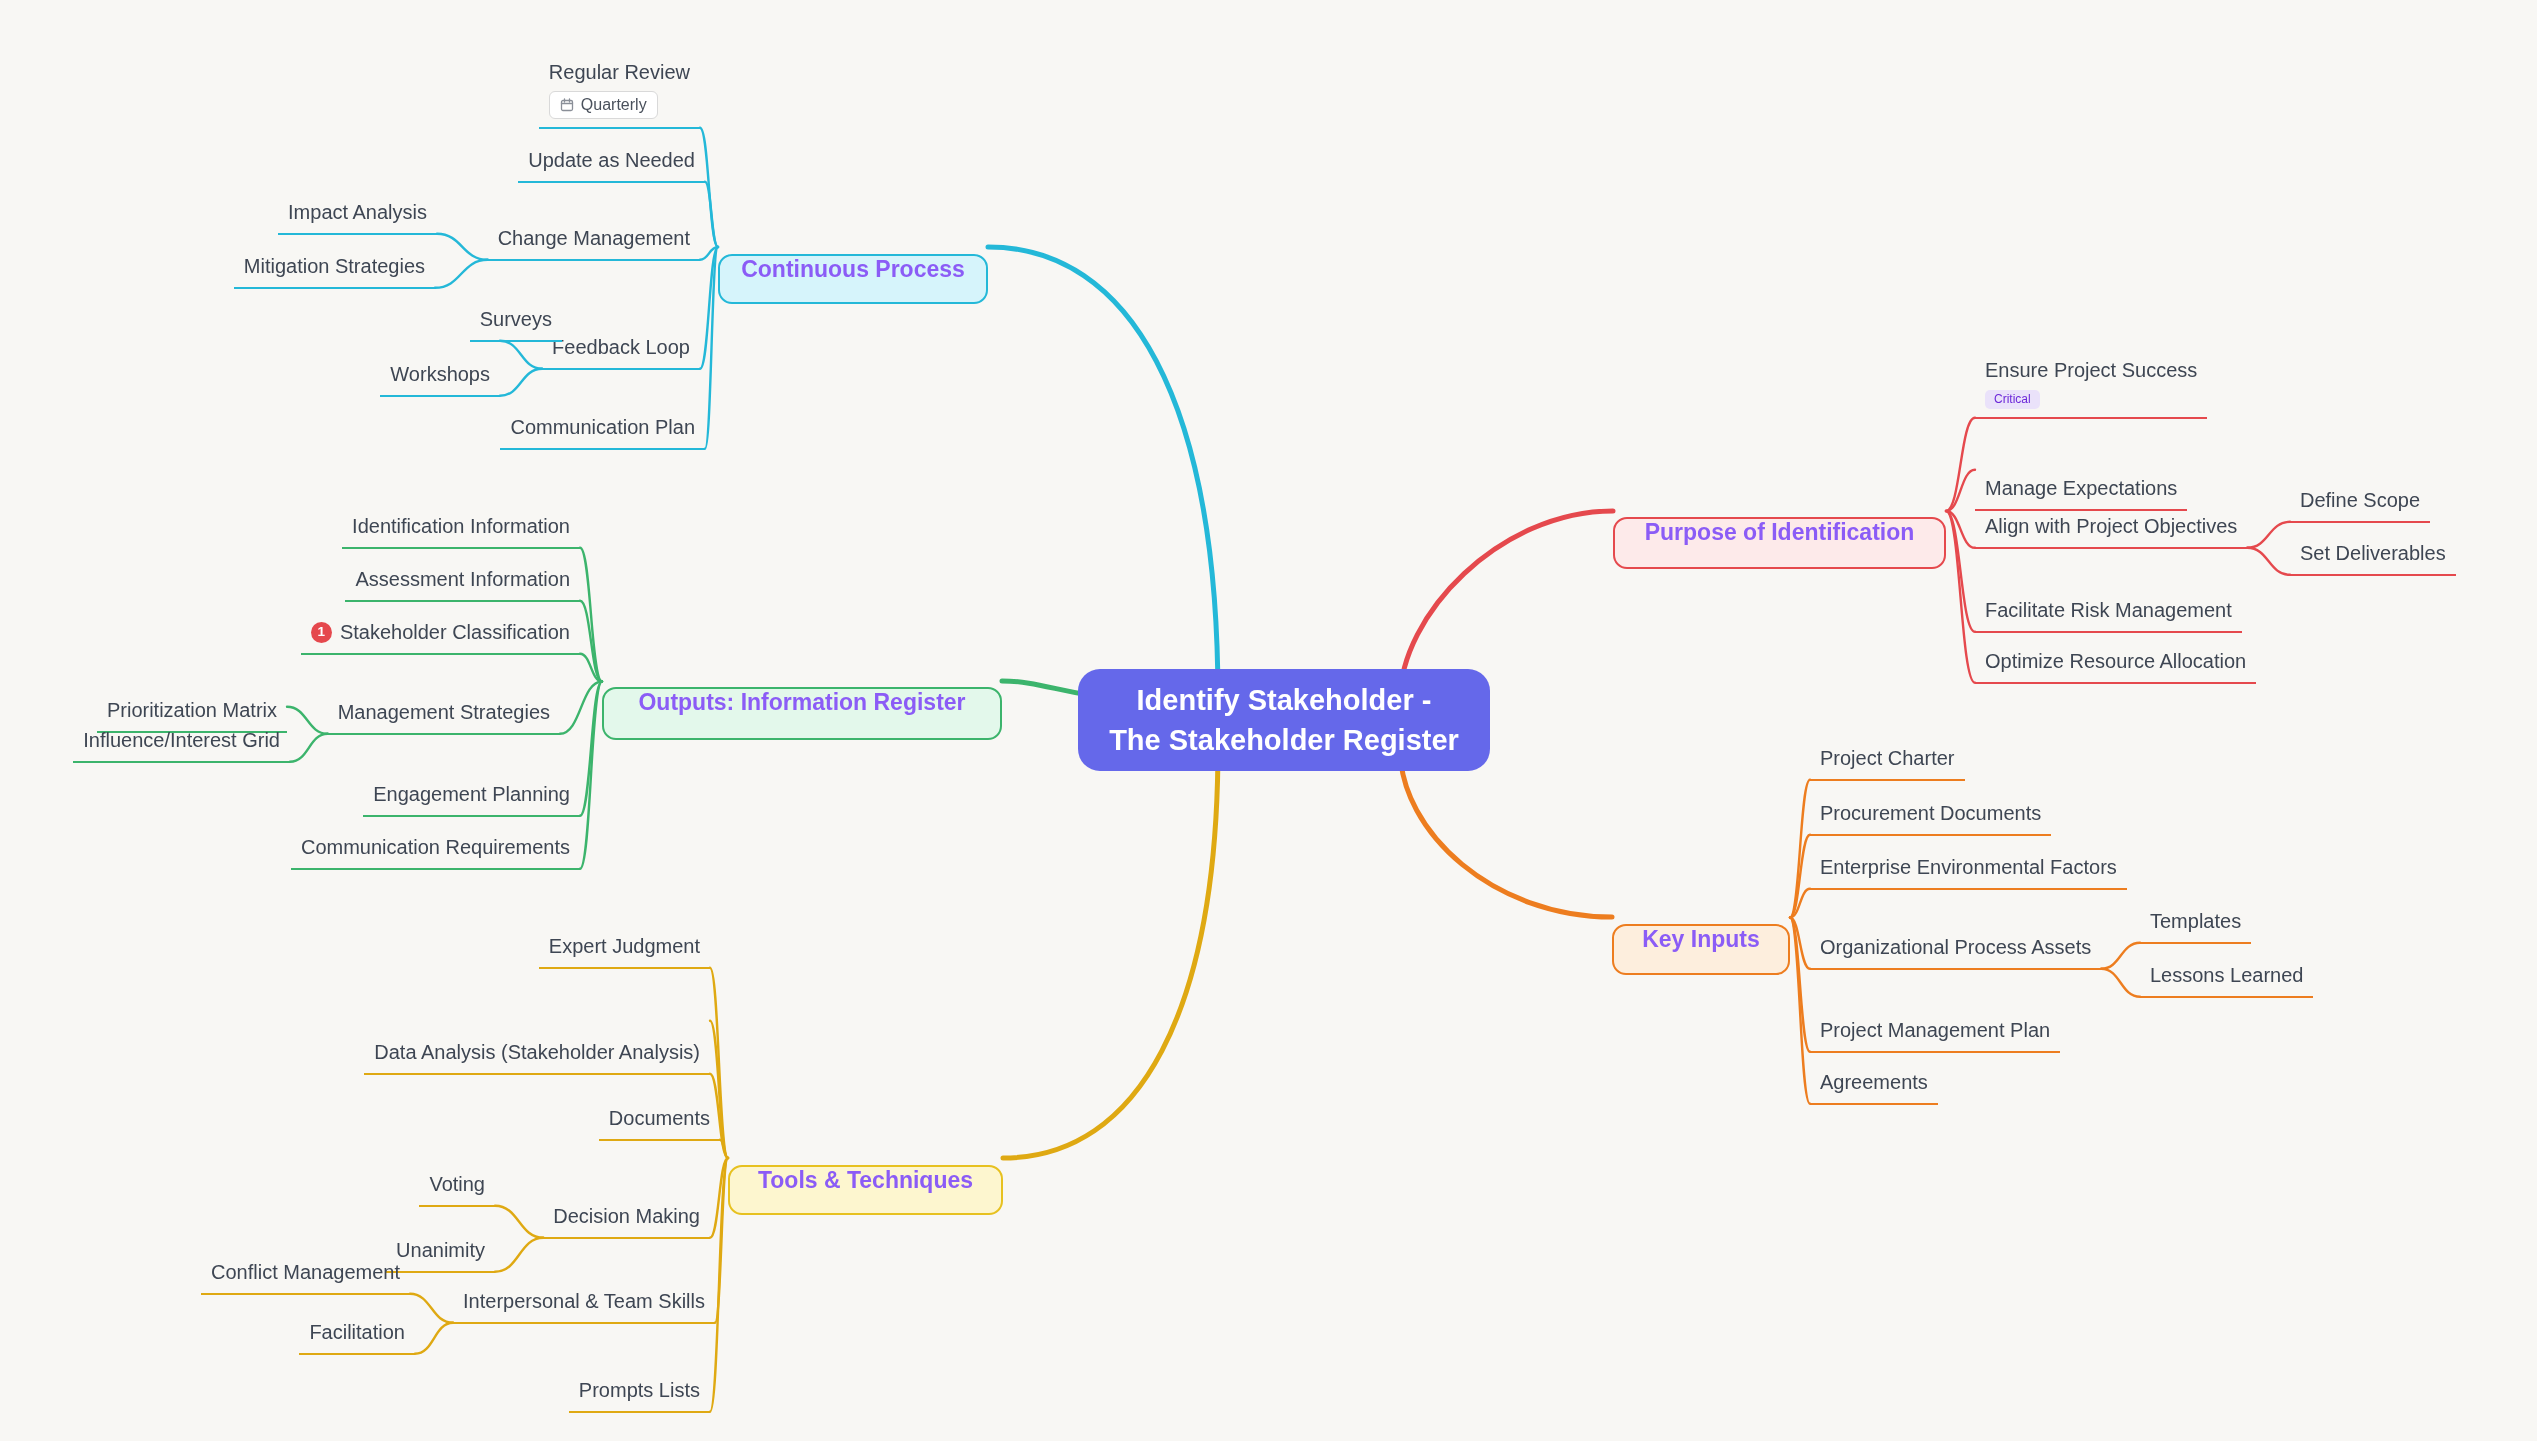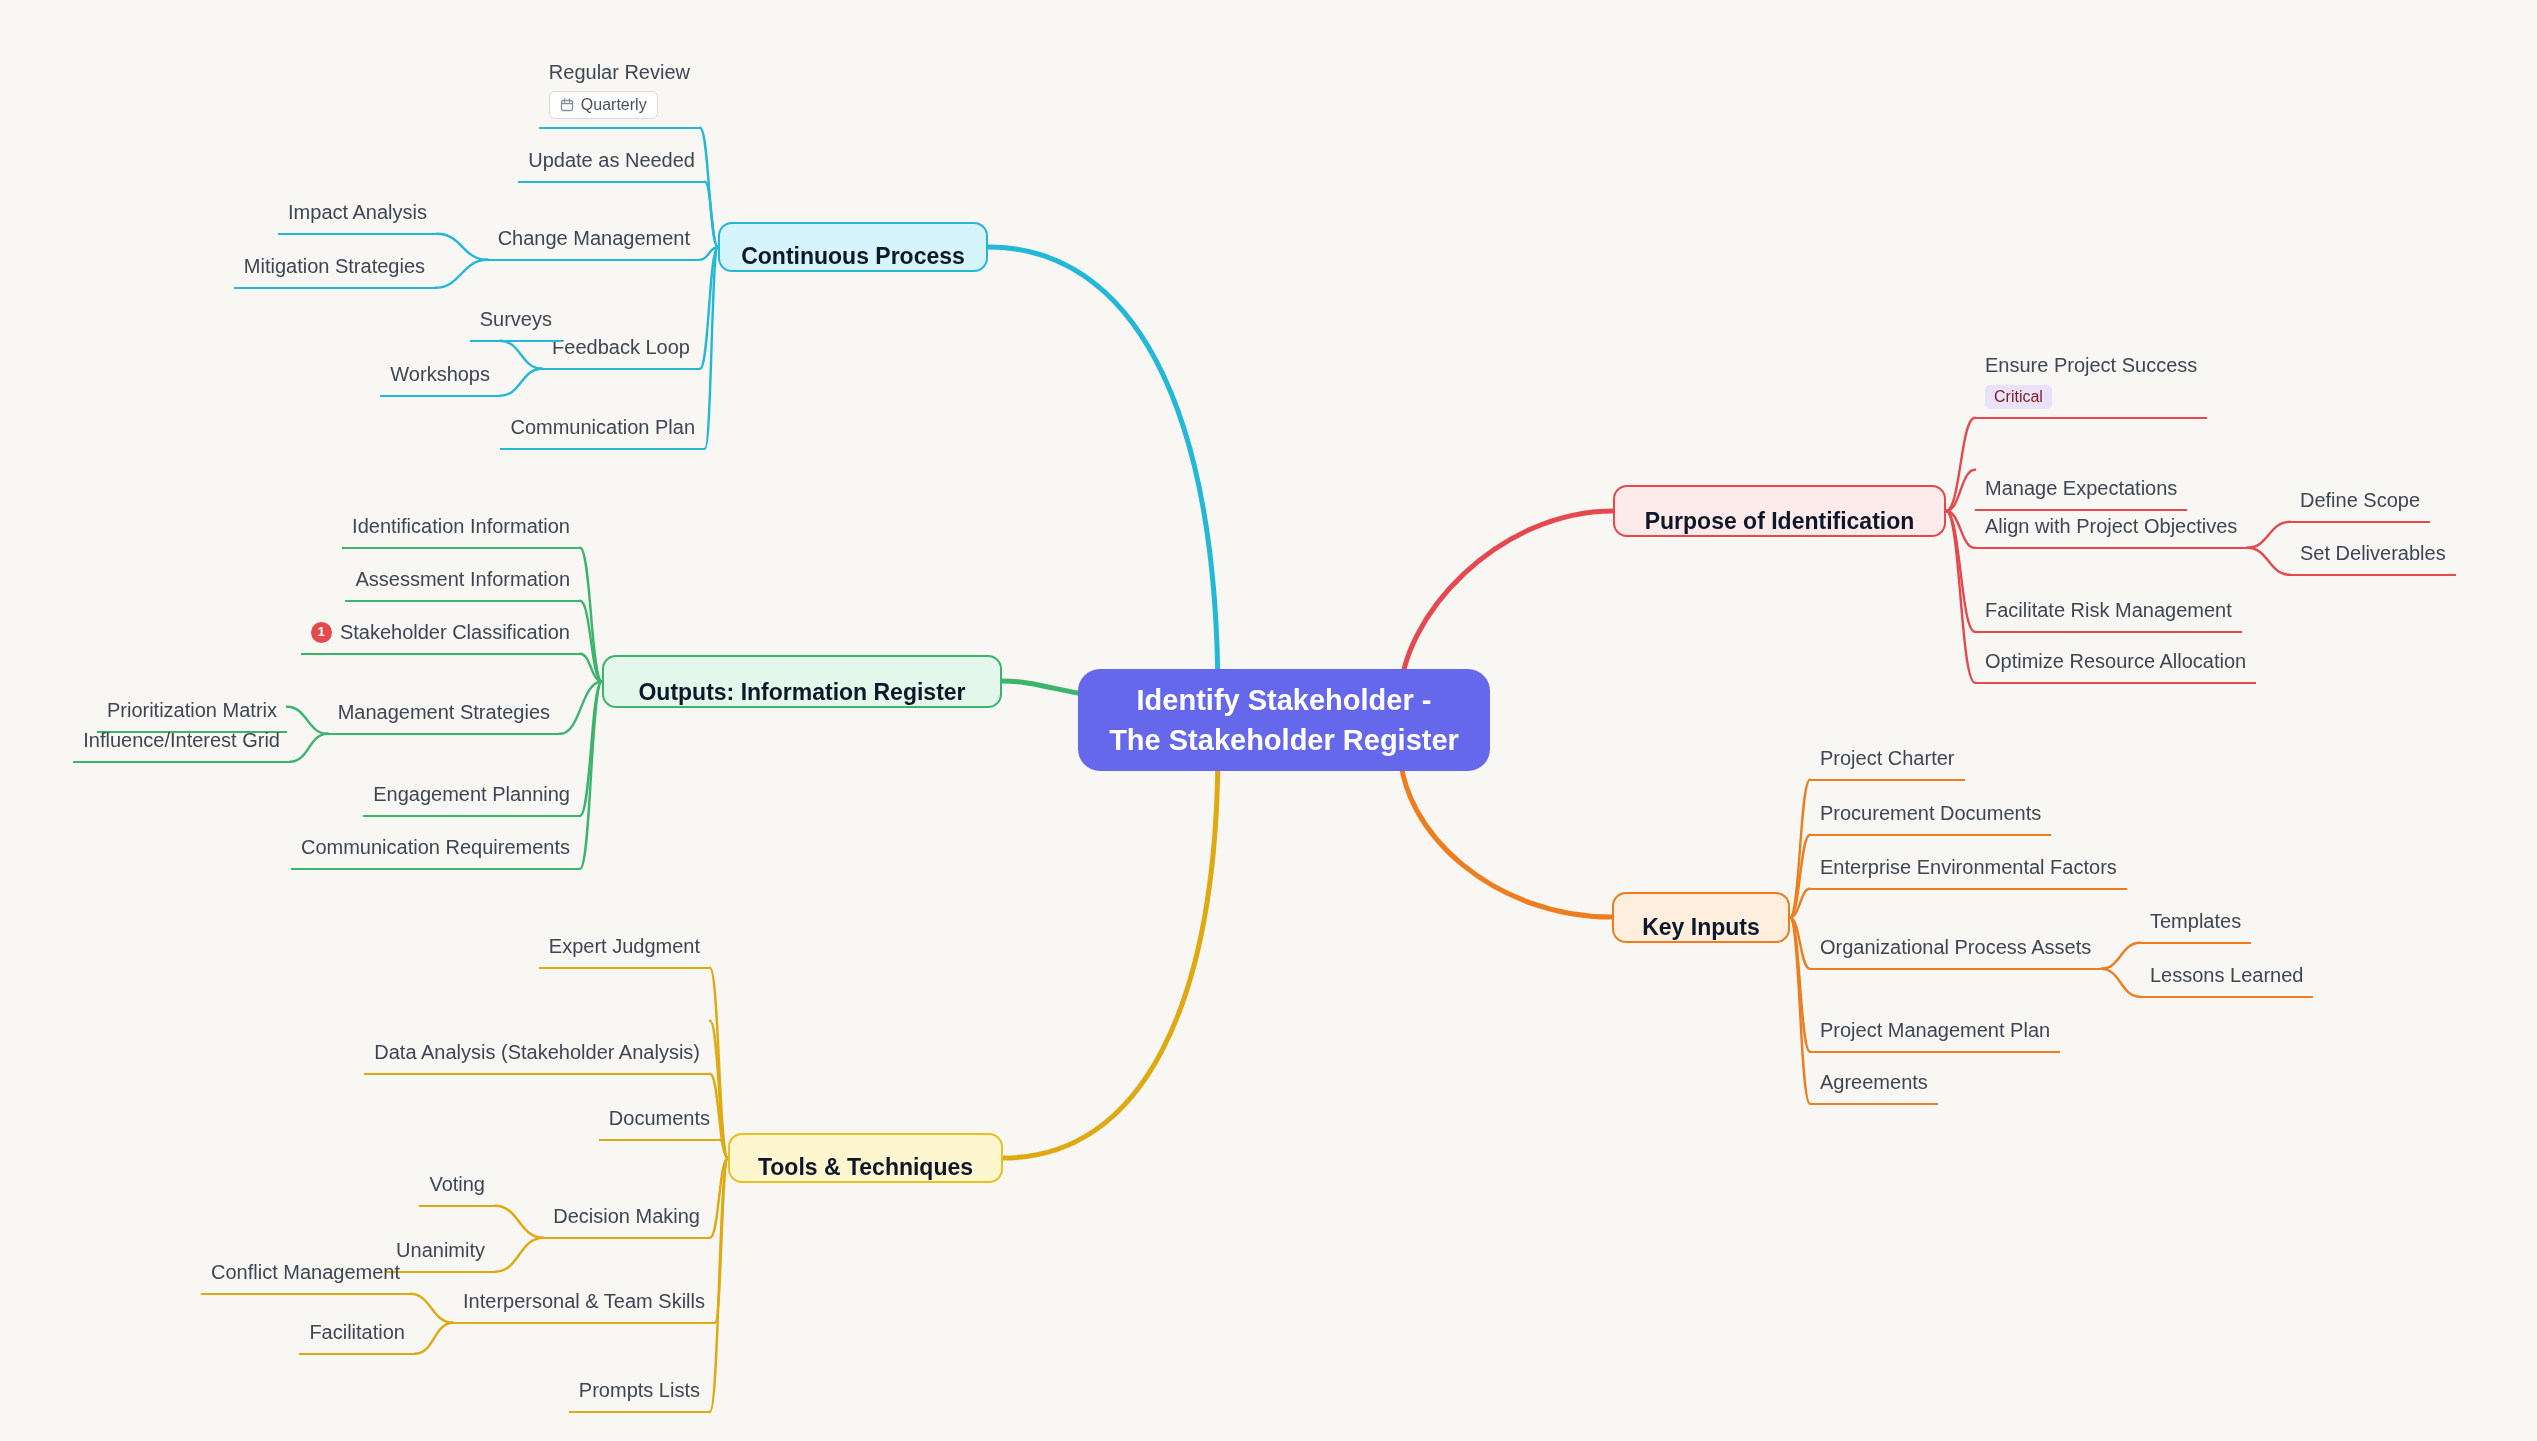--- a/index.html
+++ b/index.html
@@ -21,27 +21,27 @@
     background:#e5484d; color:#fff; font-size:13.5px; font-weight:bold;
     align-items:center; justify-content:center; margin-right:8px; flex:none;
   }
   .pill {
     display:inline-flex; align-items:center; gap:7px; margin-top:6px;
     background:#ffffff; border:1px solid #d9d9d9; border-radius:6px;
     padding:3px 10px; font-size:16px; color:#4a515c;
   }
   .tag {
     display:inline-block; margin-top:7px;
-    background:#eae2fa; color:#7f1d1d; border-radius:5px;
-    padding:2px 9px; font-size:16px;
+    background:#eae2fa; color:#6d28d9; border-radius:5px;
+    padding:2px 9px; font-size:12px;
   }
   .topic {
-    position:absolute; display:flex; align-items:flex-end; justify-content:center;
+    position:absolute; display:flex; align-items:flex-start; justify-content:center;
     border:2.5px solid; border-radius:14px; box-sizing:border-box;
-    font-weight:bold; font-size:23px; color:#0f172a; white-space:nowrap;
+    font-weight:bold; font-size:23px; color:#8b5cf6; white-space:nowrap;margin-top:32px;
   }
   #root-node {
     position:absolute; box-sizing:border-box;
     background:#6568ea; color:#ffffff; border-radius:22px;
     display:flex; flex-direction:column; justify-content:center;
     padding:0 28px; font-weight:bold; font-size:29px; line-height:1.38;
     text-align:center;
   }
 </style>
 </head>

